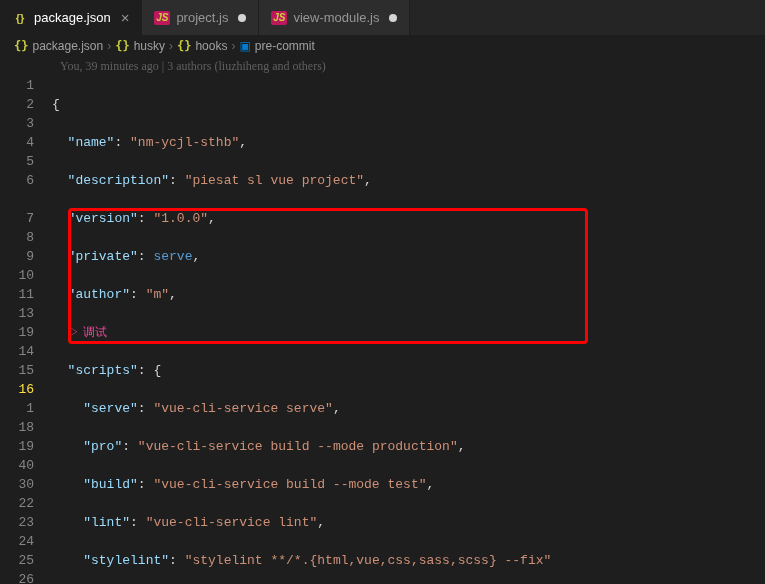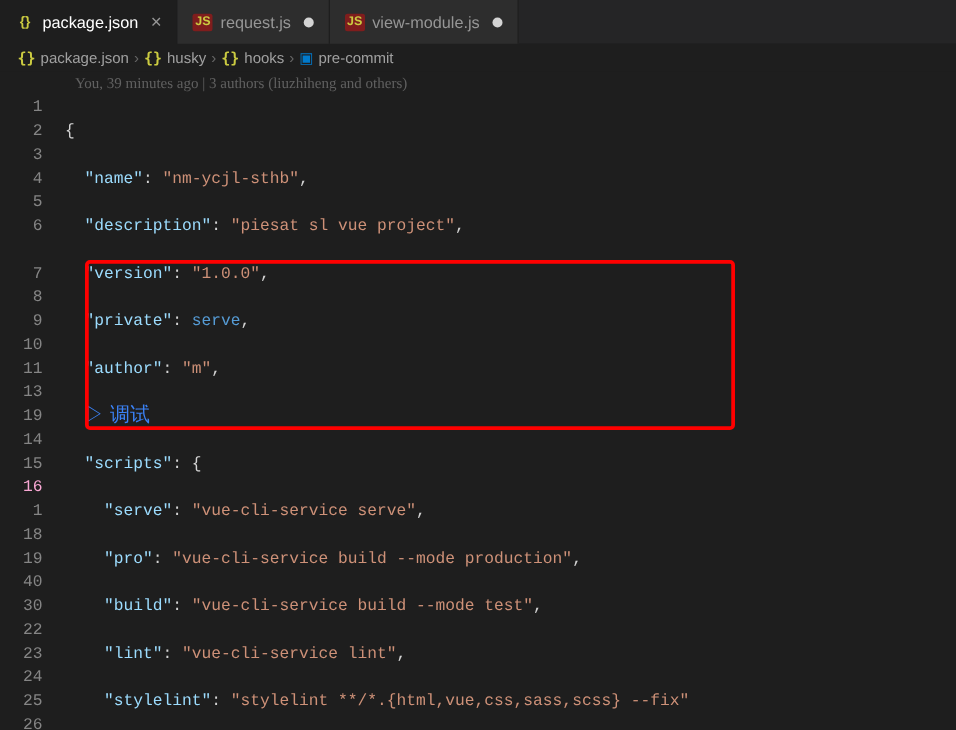--- a/index.html
+++ b/index.html
@@ -29,21 +29,21 @@
     font-family: -apple-system, 'Segoe UI', sans-serif;
     font-size: 13px;
     cursor: pointer;
   }
   .tab.active {
     background: #1e1e1e;
     color: #ffffff;
   }
   .tab-icon { width: 16px; height: 16px; display: flex; align-items: center; justify-content: center; }
   .tab-icon.json { color: #cbcb41; font-weight: bold; font-size: 11px; }
-  .tab-icon.js { color: #cbcb41; font-weight: bold; font-size: 10px; background:#7f1d1d; border-radius:2px; width:16px; height:14px; line-height:14px;}
+  .tab-icon.js { color: #cbcb41; font-weight: bold; font-size: 10px; background:#be185d; border-radius:2px; width:16px; height:14px; line-height:14px;font-style:italic;}
   .tab-close { color: #969696; font-size: 15px; margin-left: 4px; }
   .tab-dot { width: 8px; height: 8px; border-radius: 50%; background: #d4d4d4; margin-left: 4px; }
   .breadcrumbs {
     display: flex;
     align-items: center;
     height: 22px;
     padding: 0 14px;
     gap: 4px;
     font-family: -apple-system, 'Segoe UI', sans-serif;
     font-size: 12px;
@@ -67,28 +67,28 @@
     position: relative;
   }
   .gutter {
     width: 52px;
     text-align: right;
     color: #858585;
     padding-right: 18px;
     user-select: none;
   }
   .gutter .ln { height: 19px; }
-  .gutter .ln.active { color: #f9a8d4; }
+  .gutter .ln.active { color: #fde047; }
   .code { flex: 1; position: relative; white-space: pre; }
   .code-line { height: 19px; }
   .p  { color: #d4d4d4; }     
   .k  { color: #9cdcfe; }     
   .s  { color: #ce9178; }     
   .b  { color: #569cd6; }
-  .codelens { color: #3b82f6; font-family: -apple-system,'Segoe UI',sans-serif; font-size:16px; }
+  .codelens { color: #ec4899; font-family: -apple-system,'Segoe UI',sans-serif; font-size:12px; }
   .red-box {
     position: absolute;
     border: 3px solid #ff0000;
     border-radius: 4px;
     left: 68px;
     top: 132px;
     width: 520px;
     height: 136px;
     pointer-events: none;
   }
@@ -97,21 +97,21 @@
 <body>
 
 <div class="tabs">
   <div class="tab active">
     <span class="tab-icon json">{}</span>
     <span>package.json</span>
     <span class="tab-close">×</span>
   </div>
   <div class="tab">
     <span class="tab-icon js">JS</span>
-    <span>request.js</span>
+    <span>project.js</span>
     <span class="tab-dot"></span>
   </div>
   <div class="tab">
     <span class="tab-icon js">JS</span>
     <span>view-module.js</span>
     <span class="tab-dot"></span>
   </div>
 </div>
 
 <div class="breadcrumbs">

